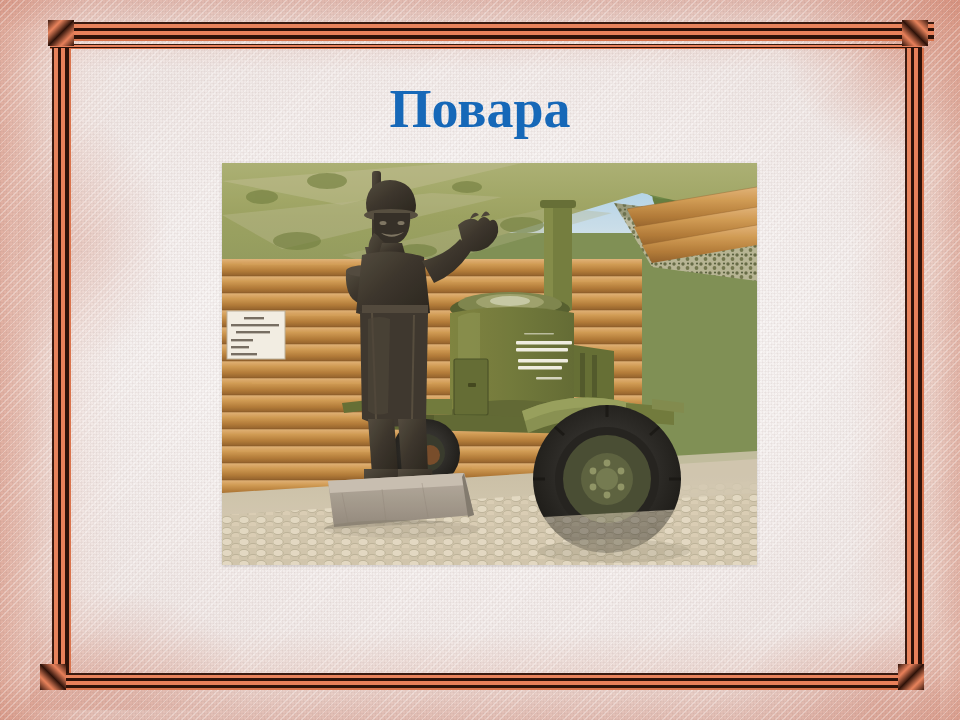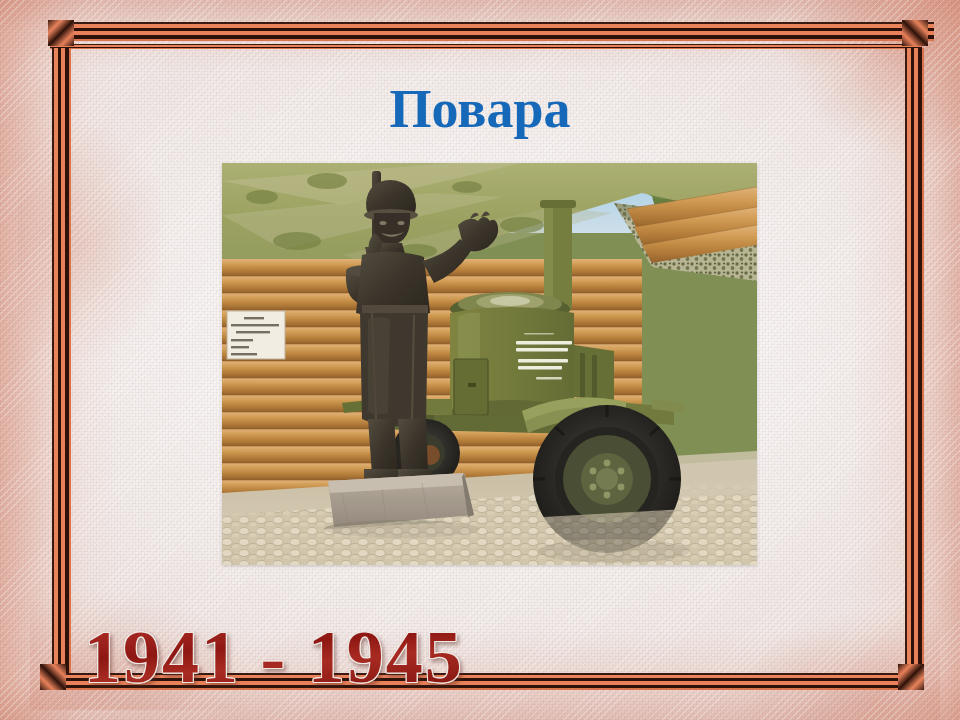--- a/index.html
+++ b/index.html
@@ -530,15 +530,14 @@
         </g>
         <ellipse cx="180" cy="366" rx="78" ry="9" fill="#7E7868" opacity="0.45"></ellipse>
       </g>
 
       <path d="M0,372 L535,342 L535,402 L0,402 Z" fill="url(#pCobble)" opacity="0.6"></path>
 
       <rect x="0" y="0" width="535" height="402" fill="#FFD9A0" opacity="0.05"></rect>
     </svg>
   </div>
 
-  <div id="years">1941 - 1945</div>
 
 </div>
 
 </body></html>

